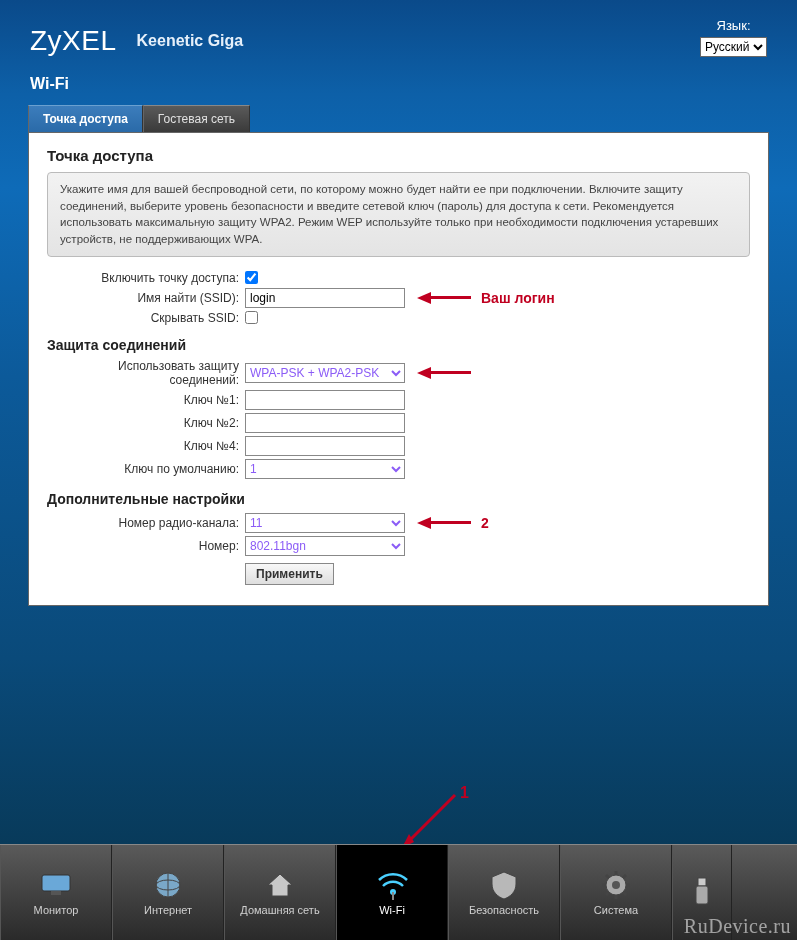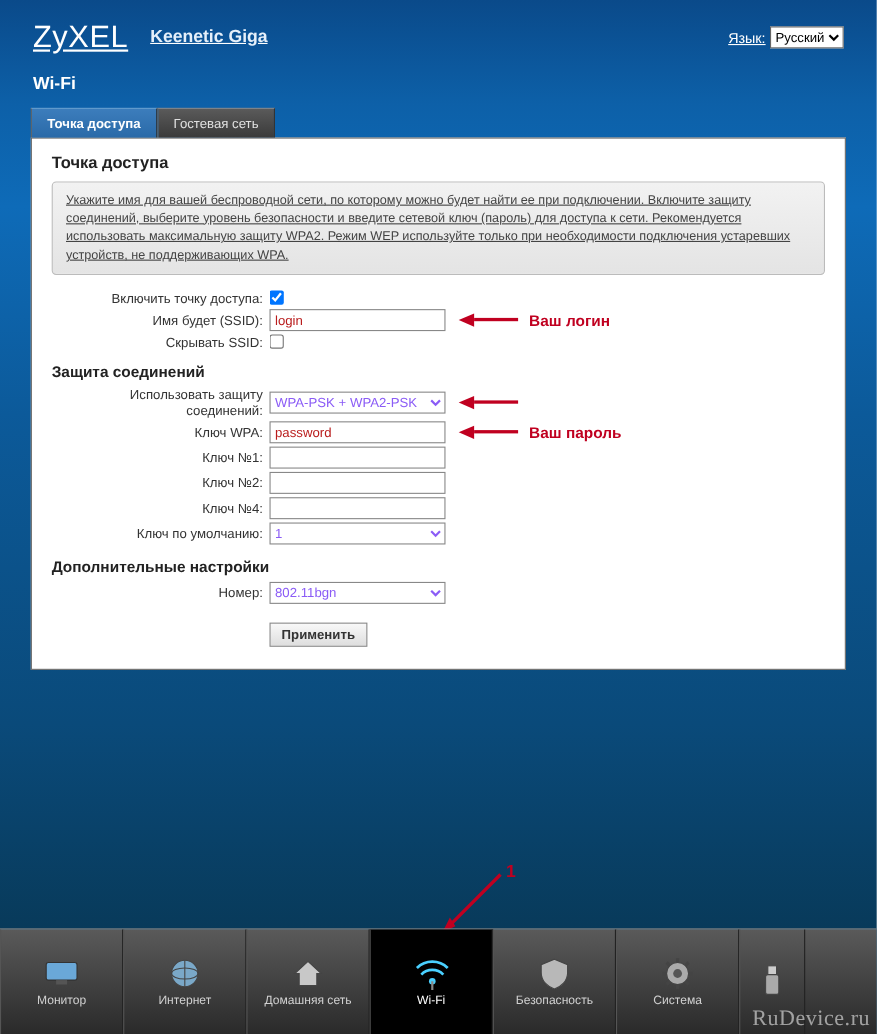--- a/index.html
+++ b/index.html
@@ -10,33 +10,32 @@
     font-family: Arial, Helvetica, sans-serif;
     font-size: 12px;
     color: #333;
     position: relative;
     overflow: hidden;
   }
   .header {
     padding: 18px 30px 8px 30px;
     color: #fff;
     display: flex;
-    align-items: center;
+    align-items: flex-end;
     justify-content: space-between;
-    text-decoration: underline;
   }
   .logo-block { display: flex; align-items: center; gap: 20px; }
   .logo {
     font-family: Impact, 'Arial Black', sans-serif;
     font-size: 28px;
     letter-spacing: 0.5px;
     color: #fff;
   }
   .model { font-size: 16px; font-weight: bold; color: #e6f0fa; }
-  .lang-block { font-size: 13px; display: flex; align-items: center; gap: 4px; }
+  .lang-block { font-size: 13px; display: flex; align-items: center; gap: 4px; flex-direction: column; }
   .lang-select {
     background: #fff; color: #000; font-size: 12px; height: 20px;
     border: 1px solid #666;
   }
   .page-title {
     color: #fff; font-size: 16px; font-weight: bold; padding: 10px 30px 12px 30px;
   }
   .tabs { display: flex; padding-left: 28px; }
   .tab {
     padding: 6px 14px;
@@ -64,37 +63,36 @@
   .panel-title { font-size: 15px; font-weight: bold; color: #222; margin-bottom: 8px; }
   .hint-box {
     background: linear-gradient(#f2f2f2,#e4e4e4);
     border: 1px solid #bbb;
     border-radius: 4px;
     padding: 8px 12px;
     color: #444;
     font-size: 11.5px;
     line-height: 1.45;
     margin-bottom: 14px;
-    text-decoration: underline;
   }
   .section-title { font-size: 14px; font-weight: bold; color: #222; margin: 12px 0 6px 0; }
   .form-row { display: flex; align-items: center; margin: 3px 0; position: relative; }
   .form-label { width: 198px; text-align: right; padding-right: 6px; font-size: 12px; color: #333; }
   .text-input {
     width: 160px; height: 20px; border: 1px solid #888;
-    background: #fff; font-size: 12px; padding: 1px 4px; color: #b91c1c;
+    background: #fff; font-size: 12px; padding: 1px 4px; color: #000000;
   }
   .select-input {
     height: 20px; border: 1px solid #888; background: #fff;
     font-size: 12px; color: #8b5cf6;
   }
   .select-w1 { width: 160px; }
   .select-w2 { width: 160px; }
   .apply-btn {
-    margin-top: 14px; margin-left: 198px;
+    margin-top: 4px; margin-left: 198px;
     padding: 3px 10px;
     background: linear-gradient(#f8f8f8,#dedede);
     border: 1px solid #888;
     font-size: 12px;
     font-weight: bold;
     color: #333;
     cursor: pointer;
   }
   .callout {
     position: absolute;
@@ -172,21 +170,21 @@
 <div class="panel">
   <div class="panel-title">Точка доступа</div>
   <div class="hint-box">Укажите имя для вашей беспроводной сети, по которому можно будет найти ее при подключении. Включите защиту соединений, выберите уровень безопасности и введите сетевой ключ (пароль) для доступа к сети. Рекомендуется использовать максимальную защиту WPA2. Режим WEP используйте только при необходимости подключения устаревших устройств, не поддерживающих WPA.</div>
 
   
   <div class="form-row">
     <div class="form-label">Включить точку доступа:</div>
     <input type="checkbox" checked="" style="">
   </div>
   <div class="form-row">
-    <div class="form-label">Имя будет (SSID):</div>
+    <div class="form-label">Имя найти (SSID):</div>
     <input class="text-input" type="text" value="login" style="">
     <div class="callout" style="left:370px;">
       <div class="arrow-left"></div>
       <div class="arrow-line" style="width:40px;"></div>
       <span style="margin-left:10px;">Ваш логин</span>
     </div>
   </div>
   <div class="form-row">
     <div class="form-label">Скрывать SSID:</div>
     <input type="checkbox" style="">
@@ -198,49 +196,51 @@
     <div class="form-label">Использовать защиту соединений:</div>
     <select class="select-input select-w1">
       <option>WPA-PSK + WPA2-PSK</option>
     </select>
     <div class="callout" style="left:370px;">
       <div class="arrow-left"></div>
       <div class="arrow-line" style="width:40px;"></div>
     </div>
   </div>
   <div class="form-row">
-    <div class="form-label">Ключ WPA:</div>
-    <input class="text-input" type="text" value="password" style="">
+    <div class="form-label">Ключ №1:</div>
+    <input class="text-input" type="text" value="" style="">
+  </div>
+  <div class="form-row">
+    <div class="form-label">Ключ №2:</div>
+    <input class="text-input" type="text" value="" style="">
+  </div>
+  <div class="form-row">
+    <div class="form-label">Ключ №4:</div>
+    <input class="text-input" type="text" value="" style="">
+  </div>
+  <div class="form-row">
+    <div class="form-label">Ключ по умолчанию:</div>
+    <select class="select-input select-w2">
+      <option>1</option>
+    </select>
+  </div>
+
+  
+  <div class="section-title">Дополнительные настройки</div>
+  <div class="form-row">
+    <div class="form-label">Номер радио-канала:</div>
+    <select class="select-input select-w2">
+      <option>11</option>
+    </select>
     <div class="callout" style="left:370px;">
       <div class="arrow-left"></div>
       <div class="arrow-line" style="width:40px;"></div>
-      <span style="margin-left:10px;">Ваш пароль</span>
+      <span style="margin-left:10px;">2</span>
     </div>
   </div>
-  <div class="form-row">
-    <div class="form-label">Ключ №1:</div>
-    <input class="text-input" type="text" value="" style="">
-  </div>
-  <div class="form-row">
-    <div class="form-label">Ключ №2:</div>
-    <input class="text-input" type="text" value="" style="">
-  </div>
-  <div class="form-row">
-    <div class="form-label">Ключ №4:</div>
-    <input class="text-input" type="text" value="" style="">
-  </div>
-  <div class="form-row">
-    <div class="form-label">Ключ по умолчанию:</div>
-    <select class="select-input select-w2">
-      <option>1</option>
-    </select>
-  </div>
-
-  
-  <div class="section-title">Дополнительные настройки</div>
   <div class="form-row">
     <div class="form-label">Номер:</div>
     <select class="select-input select-w2">
       <option>802.11bgn</option>
     </select>
   </div>
 
   <button class="apply-btn">Применить</button>
 </div>
 

